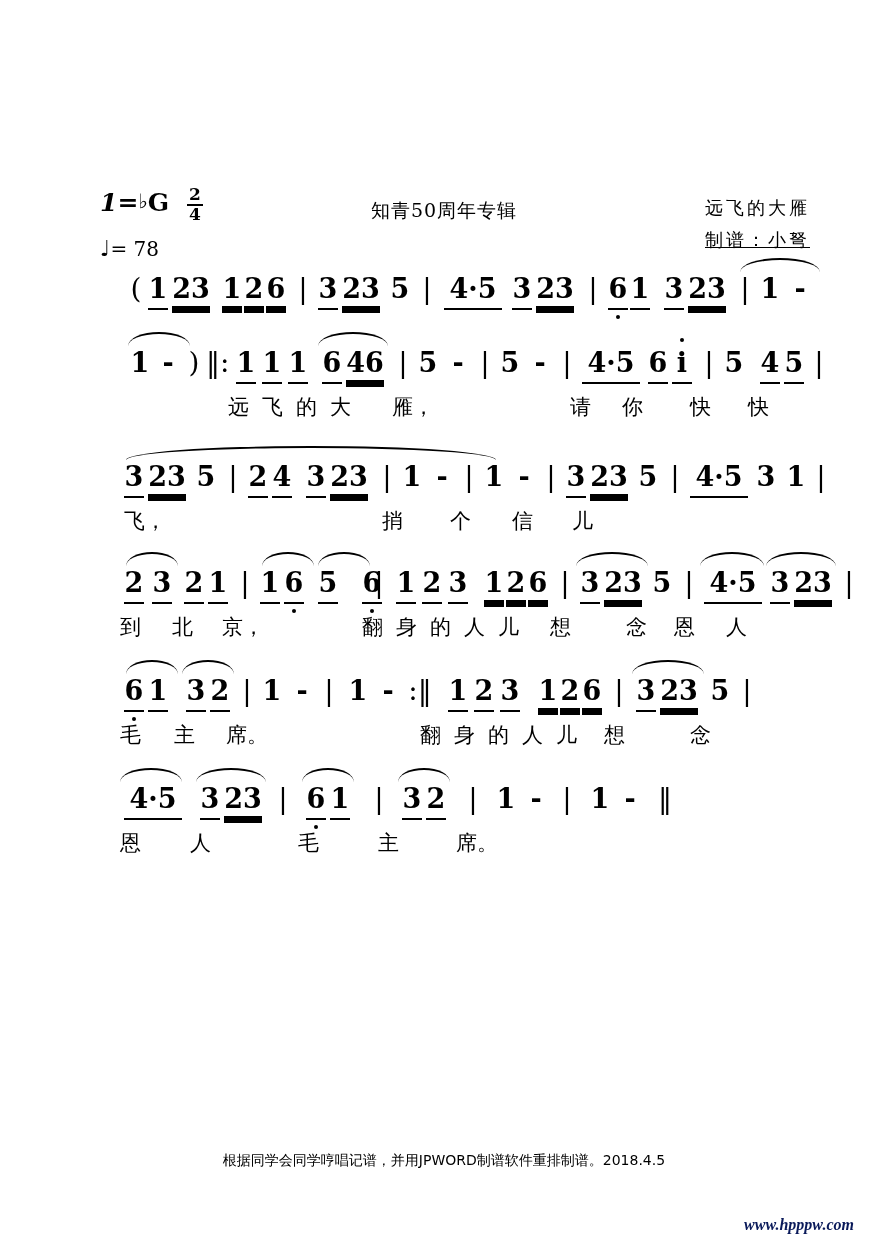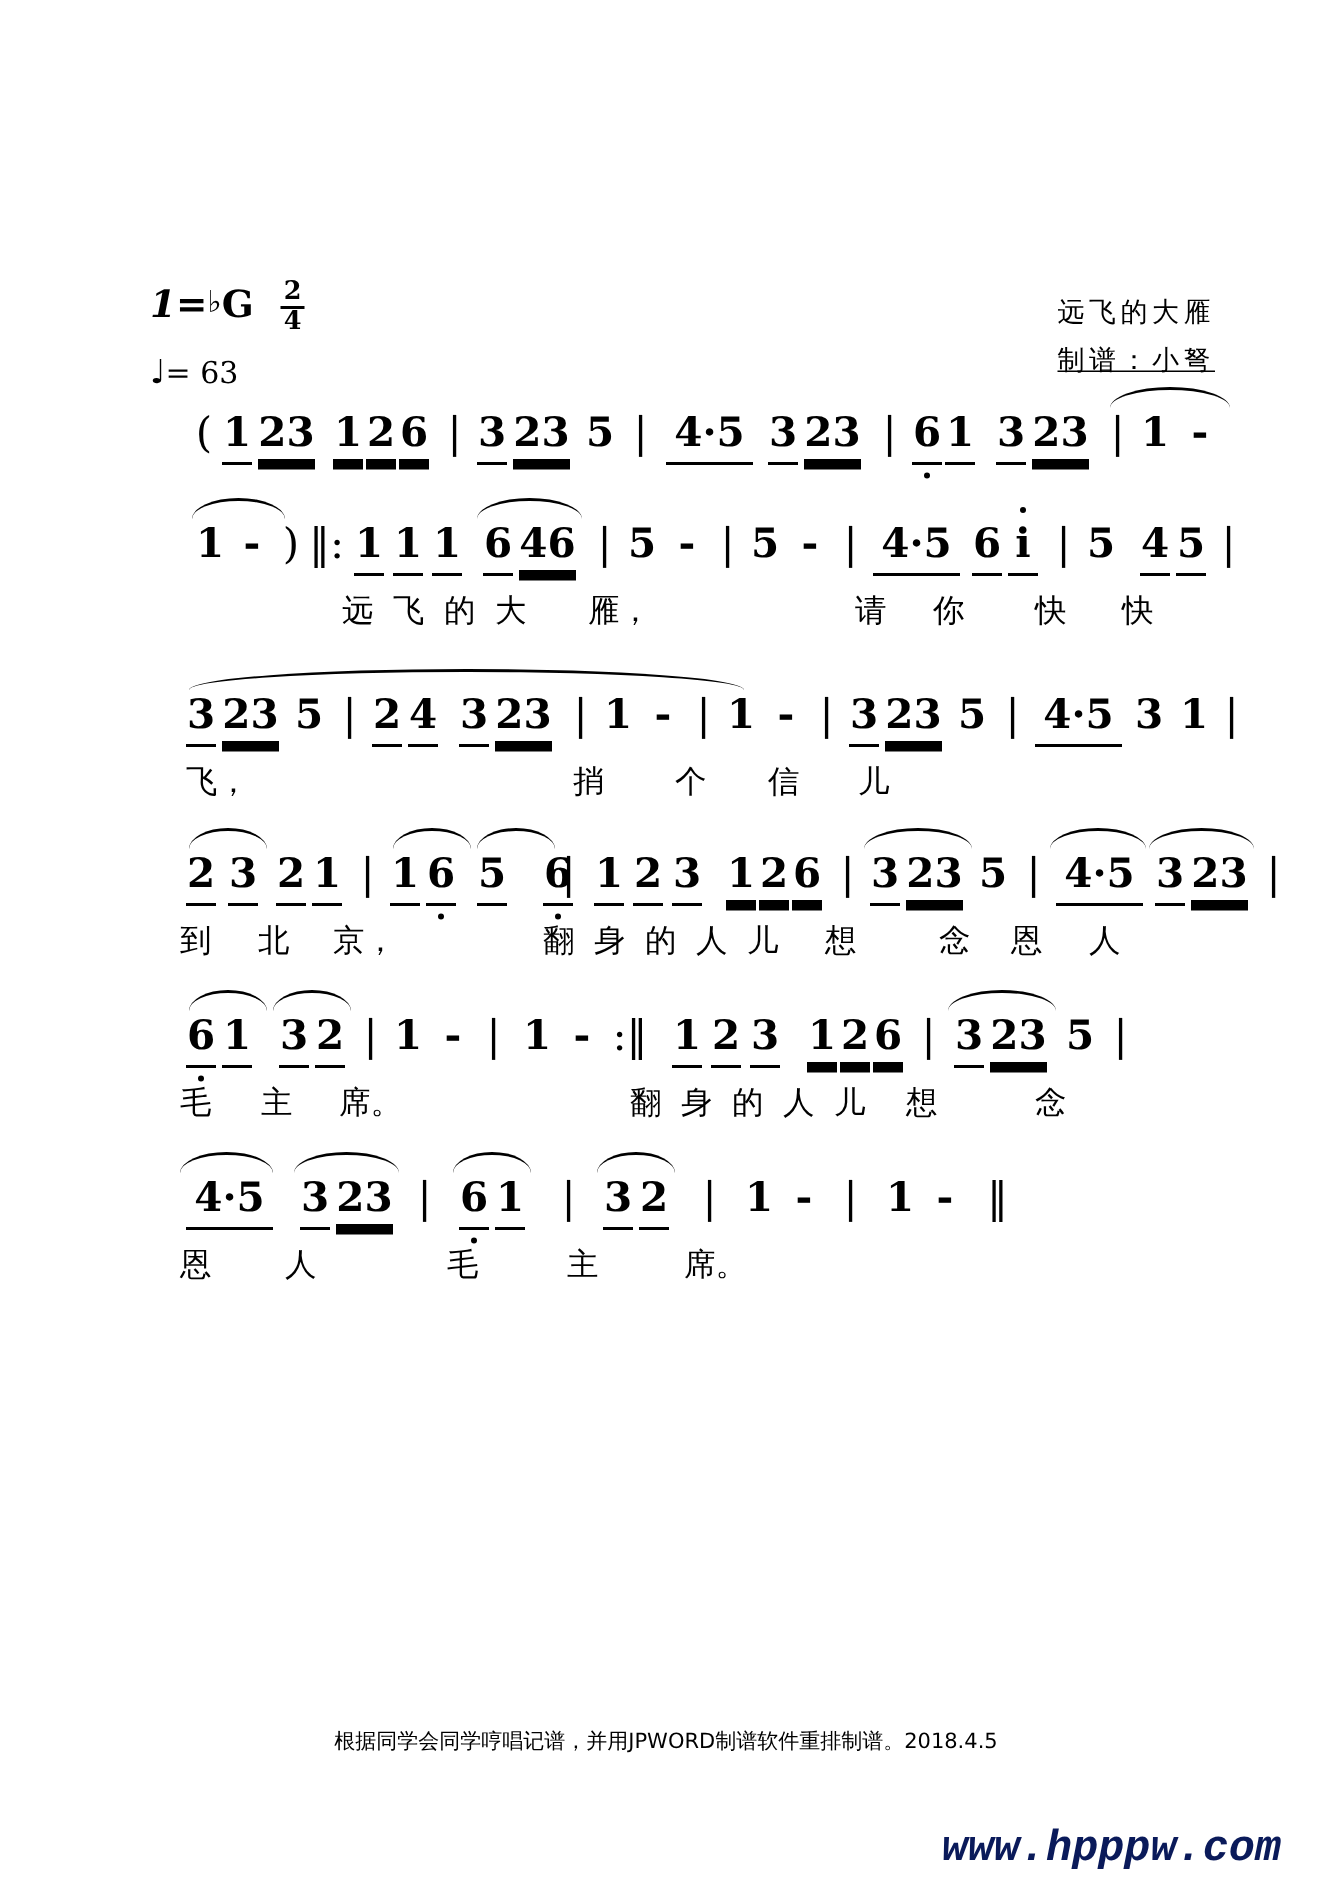--- a/index.html
+++ b/index.html
@@ -172,46 +172,47 @@
     left: 0; right: 0;
     top: 1152px;
     text-align: center;
     font-family: "DejaVu Sans", sans-serif;
     font-size: 14px;
   }
   .watermark {
     position: absolute;
     right: 34px;
     top: 1216px;
-    font-family: Liberation Mono, monospace;
-    font-size: 29px;
+    font-family: Liberation Serif, serif;
+    font-size: 16px;
     font-weight: bold;
     font-style: italic;
     color: #0a1a5a;
     letter-spacing: 0px;
   }
 </style>
 </head>
 <body>
 
 <div class="sheet">
 
   <div class="keyblock">
     <div class="keyline">
       <span class="num1">1=</span><span class="flat">♭</span><span class="keyG">G</span>
       <span class="meter">
         <span class="top">2</span>
         <span class="bot">4</span>
       </span>
     </div>
     <div class="tempo">
-      <span class="qnote">♩</span><span>= 63</span>
+      <span class="qnote">♩</span><span>= 78</span>
     </div>
   </div>
 
+  <div class="subtitle">知青50周年专辑</div>
   <div class="credit c1">远飞的大雁</div>
   <div class="credit c2">制谱：小弩</div>
 
   <div class="row" id="row1" style="top:262px">
     <div class="notes"><div class="slur" style="left: 740px; top: -4px; width: 80px;"></div><span class="tok bar" style="left: 128px; width: 16px; top: 10px;">(</span><span class="tok u1" style="left: 148px; width: 20px; top: 10px;">1</span><span class="tok u2" style="left: 172px; width: 38px; top: 10px;">23</span><span class="tok u2" style="left: 222px; width: 20px; top: 10px;">1</span><span class="tok u2" style="left: 244px; width: 20px; top: 10px;">2</span><span class="tok u2 dotbelow2" style="left: 266px; width: 20px; top: 10px;">6</span><span class="tok bar" style="left: 296px; width: 14px; top: 10px;">|</span><span class="tok u1" style="left: 318px; width: 20px; top: 10px;">3</span><span class="tok u2" style="left: 342px; width: 38px; top: 10px;">23</span><span class="tok " style="left: 390px; width: 20px; top: 10px;">5</span><span class="tok bar" style="left: 420px; width: 14px; top: 10px;">|</span><span class="tok u1" style="left: 444px; width: 58px; top: 10px;">4·5</span><span class="tok u1" style="left: 512px; width: 20px; top: 10px;">3</span><span class="tok u2" style="left: 536px; width: 38px; top: 10px;">23</span><span class="tok bar" style="left: 586px; width: 14px; top: 10px;">|</span><span class="tok u1 dotbelow" style="left: 608px; width: 20px; top: 10px;">6</span><span class="tok u1" style="left: 630px; width: 20px; top: 10px;">1</span><span class="tok u1" style="left: 664px; width: 20px; top: 10px;">3</span><span class="tok u2" style="left: 688px; width: 38px; top: 10px;">23</span><span class="tok bar" style="left: 738px; width: 14px; top: 10px;">|</span><span class="tok " style="left: 760px; width: 20px; top: 10px;">1</span><span class="tok " style="left: 790px; width: 20px; top: 10px;">-</span></div>
   </div>
   <div class="row" id="row2" style="top:336px">
     <div class="notes"><div class="slur" style="left: 128px; top: -4px; width: 62px;"></div><div class="slur" style="left: 318px; top: -4px; width: 70px;"></div><span class="tok " style="left: 130px; width: 20px; top: 10px;">1</span><span class="tok " style="left: 158px; width: 20px; top: 10px;">-</span><span class="tok bar" style="left: 186px; width: 16px; top: 10px;">)</span><span class="tok bar" style="left: 206px; width: 22px; top: 10px;">‖:</span><span class="tok u1" style="left: 236px; width: 20px; top: 10px;">1</span><span class="tok u1" style="left: 262px; width: 20px; top: 10px;">1</span><span class="tok u1" style="left: 288px; width: 20px; top: 10px;">1</span><span class="tok u1" style="left: 322px; width: 20px; top: 10px;">6</span><span class="tok u2" style="left: 346px; width: 38px; top: 10px;">46</span><span class="tok bar" style="left: 396px; width: 14px; top: 10px;">|</span><span class="tok " style="left: 418px; width: 20px; top: 10px;">5</span><span class="tok " style="left: 448px; width: 20px; top: 10px;">-</span><span class="tok bar" style="left: 478px; width: 14px; top: 10px;">|</span><span class="tok " style="left: 500px; width: 20px; top: 10px;">5</span><span class="tok " style="left: 530px; width: 20px; top: 10px;">-</span><span class="tok bar" style="left: 560px; width: 14px; top: 10px;">|</span><span class="tok u1" style="left: 582px; width: 58px; top: 10px;">4·5</span><span class="tok u1" style="left: 648px; width: 20px; top: 10px;">6</span><span class="tok u1 dotabove" style="left: 672px; width: 20px; top: 10px;">i</span><span class="tok bar" style="left: 702px; width: 14px; top: 10px;">|</span><span class="tok " style="left: 724px; width: 20px; top: 10px;">5</span><span class="tok u1" style="left: 760px; width: 20px; top: 10px;">4</span><span class="tok u1" style="left: 784px; width: 20px; top: 10px;">5</span><span class="tok bar" style="left: 812px; width: 14px; top: 10px;">|</span></div>
     <div class="lyr">
         <span class="lt" style="left: 228px;">远</span>

